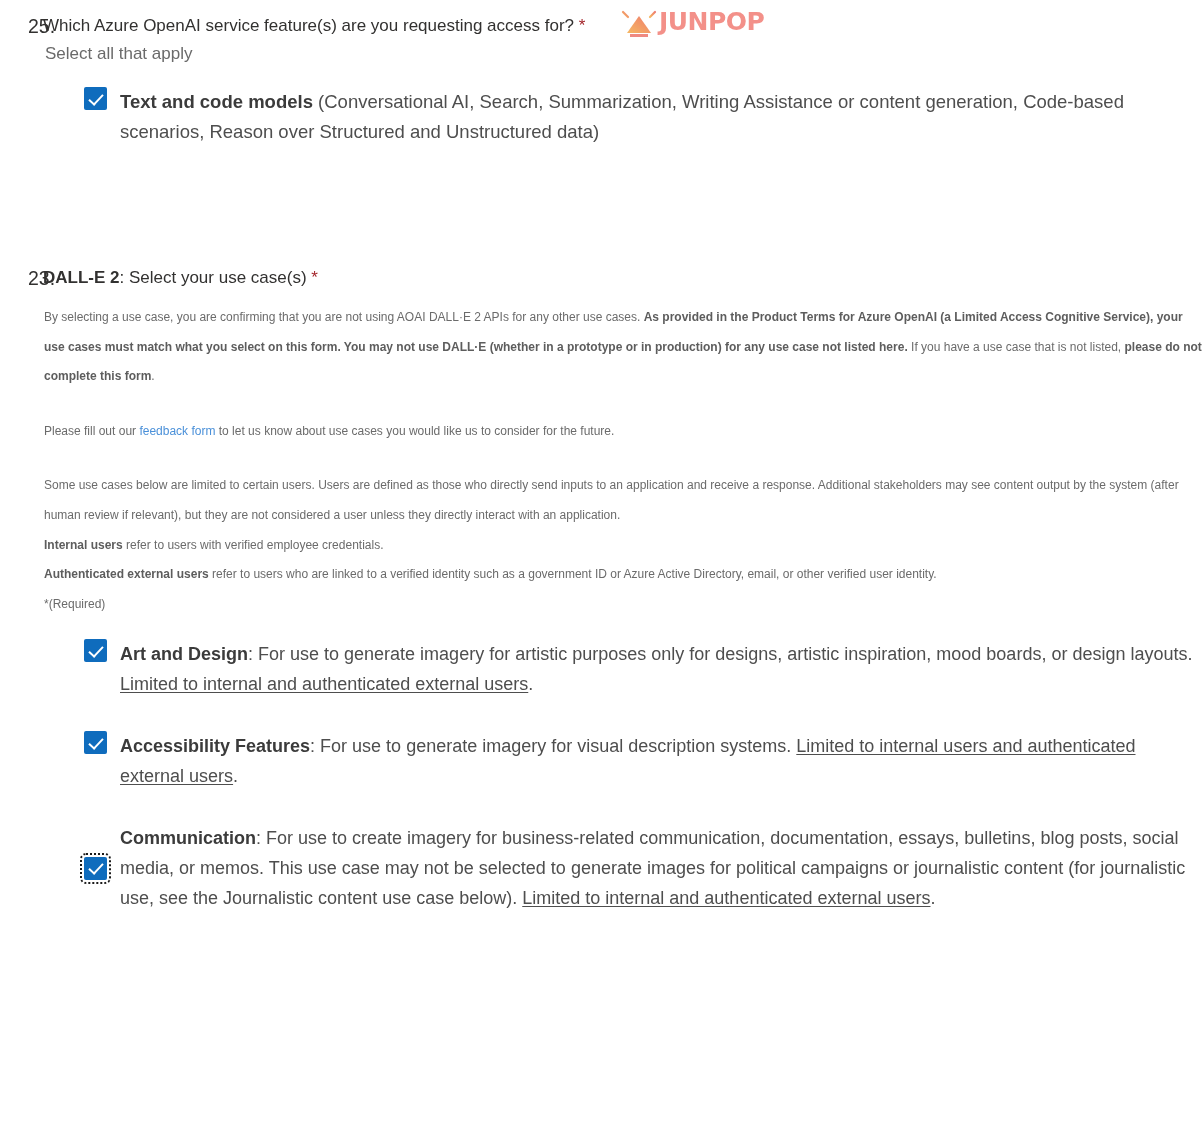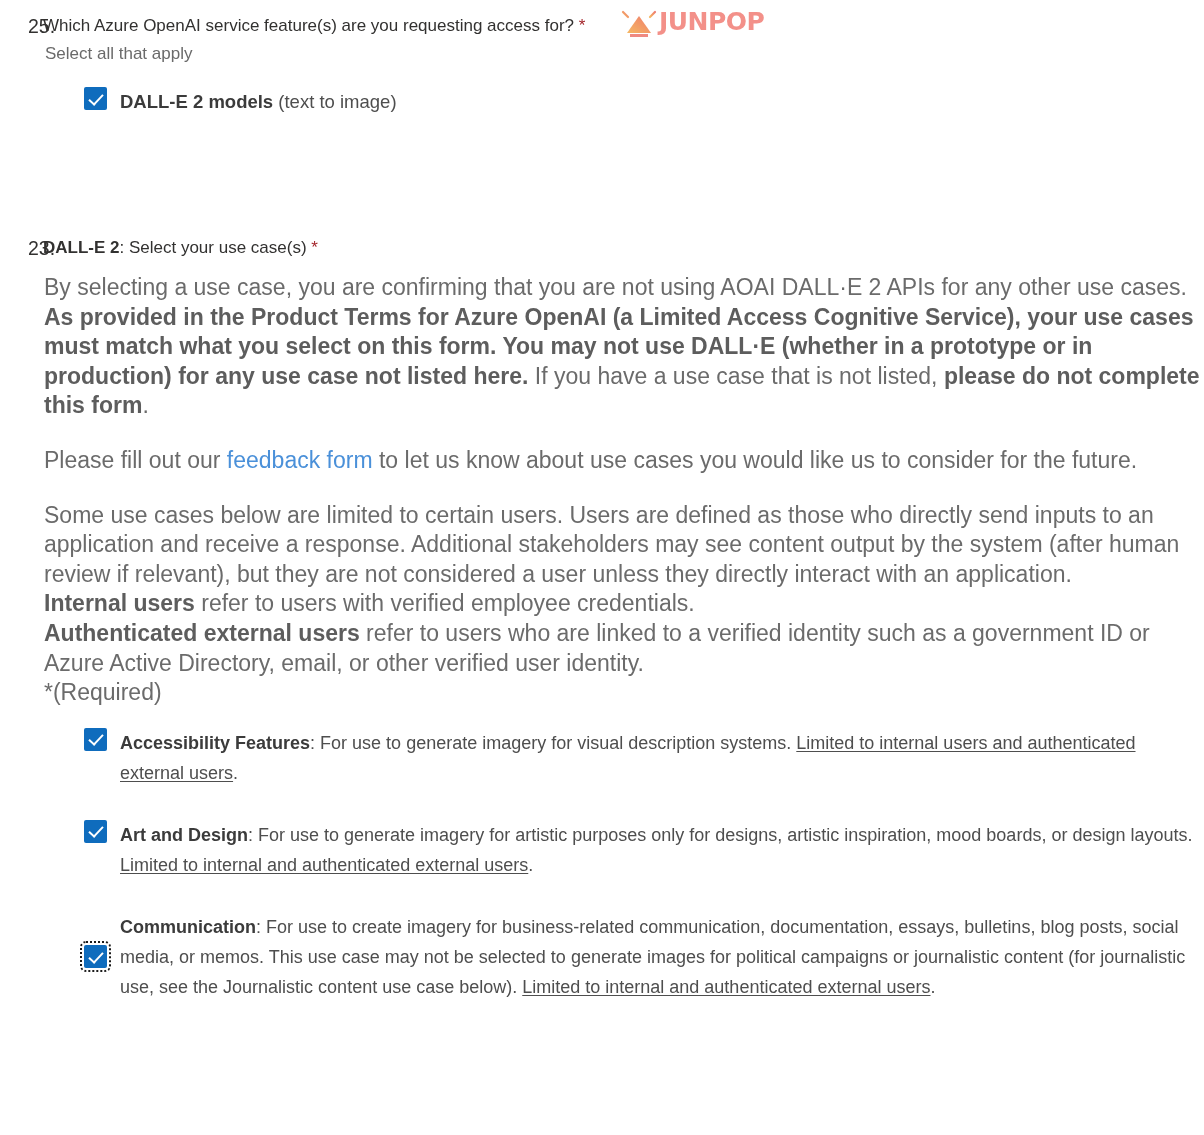--- a/index.html
+++ b/index.html
@@ -58,21 +58,21 @@
   }
   .q-sub {
     font-size: 17px;
     line-height: 26px;
     color: #6a6a6a;
     padding-left: 2px;
   }
 
   
   .q-desc {
-    font-size: 23px;
+    font-size: 12px;
     line-height: 29.6px;
     color: #6b6b6b;
     margin-top: 10px;
     padding-left: 1px;
   }
   .q-desc b { font-weight: 700; color: #5d5d5d; }
   .q-desc .para { margin: 0 0 25px 0; }
   .q-desc .para.tight { margin-bottom: 0; }
   .q-desc .link {
     color: #4a90d9;
@@ -175,29 +175,29 @@
     <div class="q-num">25.</div>
     <div class="q-body">
       <div class="q-title">
         <span>Which Azure OpenAI service feature(s) are you requesting access for?</span>
         <span class="req-star">*</span>
       </div>
       <div class="q-sub">Select all that apply</div>
 
       <div class="options">
 
-
         <div class="option">
           <span class="cb">
             <span class="box"></span>
           </span>
           <span class="opt-text">
-            <b>DALL-E 2 models</b><span> (text to image)</span>
-          </span>
-        </div>
+            <b>Text and code models</b><span> (Conversational AI, Search, Summarization, Writing Assistance or content generation, Code-based scenarios, Reason over Structured and Unstructured data)</span>
+          </span>
+        </div>
+
 
       </div>
     </div>
   </section>
 
   <section class="question" id="q23">
     <div class="q-num">23.</div>
     <div class="q-body">
       <div class="q-title">
         <b>DALL-E 2</b><span>: Select your use case(s)</span>
@@ -212,30 +212,30 @@
         <p class="para tight"><span>Some use cases below are limited to certain users. Users are defined as those who directly send inputs to an application and receive a response. Additional stakeholders may see content output by the system (after human review if relevant), but they are not considered a user unless they directly interact with an application.</span><br><b>Internal users</b><span> refer to users with verified employee credentials.</span><br><b>Authenticated external users</b><span> refer to users who are linked to a verified identity such as a government ID or Azure Active Directory, email, or other verified user identity.</span><br><span>*(Required)</span></p>
       </div>
 
       <div class="options options-dense">
 
         <div class="option">
           <span class="cb">
             <span class="box"></span>
           </span>
           <span class="opt-text">
-            <b>Accessibility Features</b><span>: For use to generate imagery for visual description systems. </span><u>Limited to internal users and authenticated external users</u><span>.</span>
+            <b>Art and Design</b><span>: For use to generate imagery for artistic purposes only for designs, artistic inspiration, mood boards, or design layouts. </span><u>Limited to internal and authenticated external users</u><span>.</span>
           </span>
         </div>
 
         <div class="option">
           <span class="cb">
             <span class="box"></span>
           </span>
           <span class="opt-text">
-            <b>Art and Design</b><span>: For use to generate imagery for artistic purposes only for designs, artistic inspiration, mood boards, or design layouts. </span><u>Limited to internal and authenticated external users</u><span>.</span>
+            <b>Accessibility Features</b><span>: For use to generate imagery for visual description systems. </span><u>Limited to internal users and authenticated external users</u><span>.</span>
           </span>
         </div>
 
         <div class="option" style="align-items:center;">
           <span class="cb focused">
             <span class="box"></span>
           </span>
           <span class="opt-text">
             <b>Communication</b><span>: For use to create imagery for business-related communication, documentation, essays, bulletins, blog posts, social media, or memos. This use case may not be selected to generate images for political campaigns or journalistic content (for journalistic use, see the Journalistic content use case below). </span><u>Limited to internal and authenticated external users</u><span>.</span>
           </span>

